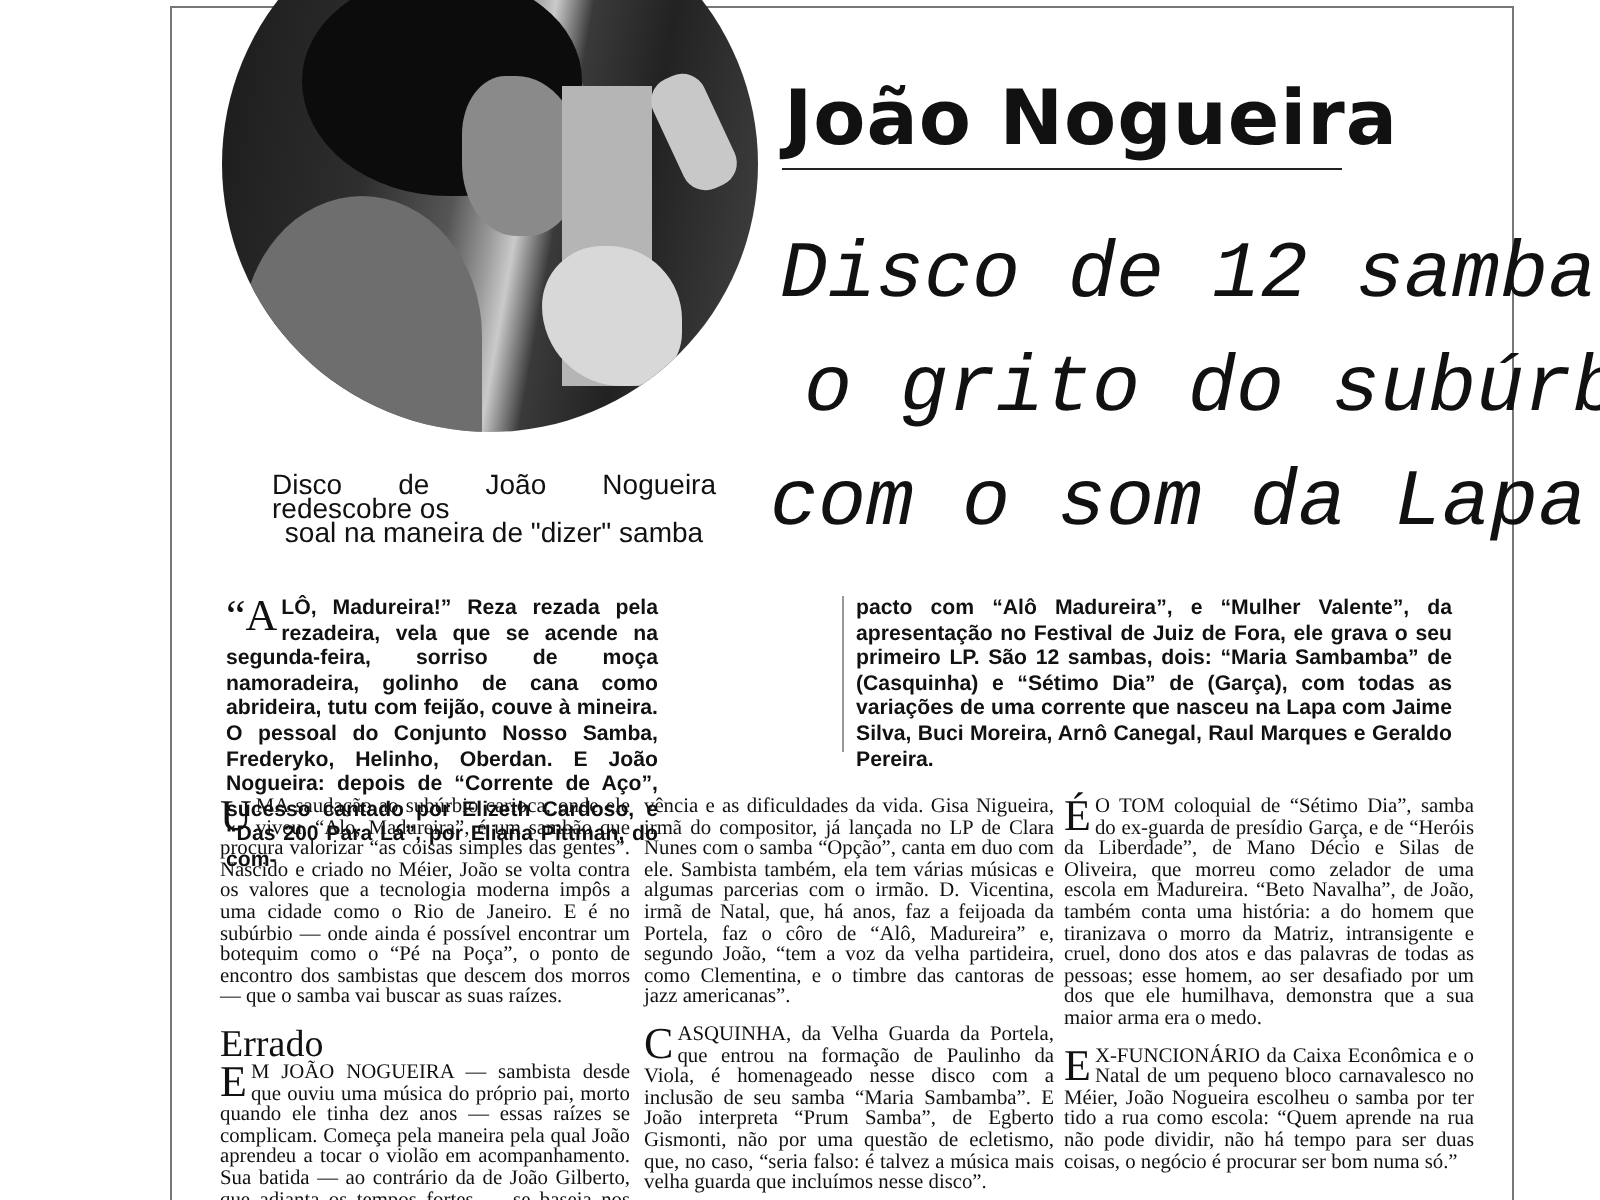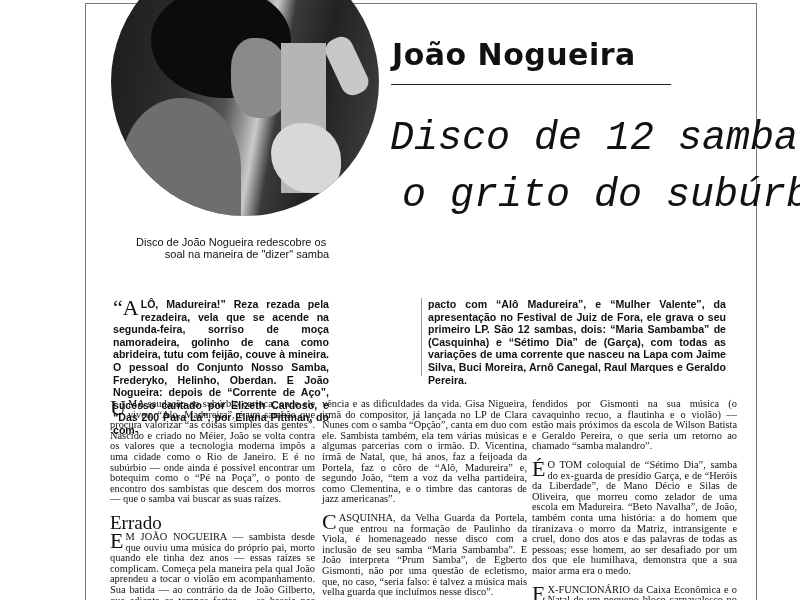--- a/index.html
+++ b/index.html
@@ -7,23 +7,23 @@
   .page-border { position:absolute; left:85px; top:3px; width:672px; height:620px; border:1px solid #777; box-sizing:border-box; }
   .photo { position:absolute; left:111px; top:-52px; width:268px; height:268px; border-radius:50%; overflow:hidden;
     background: radial-gradient(circle at 62% 38%, #cfcfcf 0 6%, transparent 7%),
                 linear-gradient(100deg, #1a1a1a 0%, #2e2e2e 30%, #555 45%, #9a9a9a 52%, #cacaca 56%, #3a3a3a 62%, #222 75%, #444 100%); }
   .photo .hair { position:absolute; left:40px; top:40px; width:140px; height:110px; background:#0c0c0c; border-radius:50% 50% 45% 55%; }
   .photo .face { position:absolute; left:120px; top:90px; width:60px; height:80px; background:#8a8a8a; border-radius:40% 60% 50% 50%; }
   .photo .panel { position:absolute; left:170px; top:95px; width:45px; height:150px; background:#b5b5b5; }
   .photo .shoulder { position:absolute; left:10px; top:150px; width:120px; height:140px; background:#6e6e6e; border-radius:50% 50% 0 0; }
   .photo .hand { position:absolute; left:160px; top:175px; width:70px; height:70px; background:#d8d8d8; border-radius:45% 55% 40% 60%; }
   .photo .mic { position:absolute; left:222px; top:88px; width:28px; height:60px; background:#c8c8c8; border-radius:12px; transform:rotate(-25deg); }
-  .caption { position:absolute; left:136px; top:236px; width:222px; font-size:11px; line-height:12.2px; text-align:justify; }
+  .caption { position:absolute; left:136px; top:236px; width:222px; font-size:14px; line-height:12.2px; text-align:justify; }
   .caption .last { text-align:center; }
-  .kicker { position:absolute; left:392px; top:37px; font-family:"DejaVu Sans", sans-serif; font-weight:bold; font-size:30px; letter-spacing:0.5px; }
+  .kicker { position:absolute; left:392px; top:37px; font-family:"DejaVu Sans", sans-serif; font-weight:bold; font-size:38px; letter-spacing:0.5px; }
   .kicker-rule { position:absolute; left:391px; top:84px; width:280px; border-top:1.5px solid #222; }
   .headline { position:absolute; left:380px; top:110px; width:340px; font-family:"Liberation Serif", serif; font-style:italic; font-size:40px; line-height:57px; }
   .headline div { white-space:nowrap;font-family:Liberation Mono, monospace; }
   .h1 { padding-left:10px; } .h2 { padding-left:22px; } .h3 { padding-left:5px; }
   .lead { position:absolute; top:298px; font-weight:bold; font-size:10.6px; line-height:12.6px; text-align:justify; }
   .lead-left { left:113px; width:216px; }
   .lead-right { left:428px; width:298px; }
   .lead-divider { position:absolute; left:421px; top:298px; height:78px; border-left:1px solid #999; }
   .dropquote { font-family:"Liberation Serif", serif; font-size:22px; font-weight:normal; float:left; line-height:20px; margin-right:2px; }
   .body-col { position:absolute; top:399px; font-family:"Liberation Serif", serif; font-size:10.4px; line-height:10.6px; text-align:justify; width:205px; }
@@ -50,20 +50,21 @@
   <div>Disco de João Nogueira redescobre os</div>
   <div class="last">soal na maneira de "dizer" samba</div>
 </div>
 
 <div class="kicker">João Nogueira</div>
 <div class="kicker-rule"></div>
 
 <div class="headline">
   <div class="h1">Disco de 12 sambas,</div>
   <div class="h2">o grito do subúrbio</div>
+  <div class="h3">com o som da Lapa</div>
 </div>
 
 <div class="lead lead-left">
   <span class="dropquote">“A</span><span>LÔ, Madureira!” Reza rezada pela rezadeira, vela que se acende na segunda-feira, sorriso de moça namoradeira, golinho de cana como abrideira, tutu com feijão, couve à mineira. O pessoal do Conjunto Nosso Samba, Frederyko, Helinho, Oberdan. E João Nogueira: depois de “Corrente de Aço”, sucesso cantado por Elizeth Cardoso, e “Das 200 Para Lá”, por Eliana Pittman, do com-</span>
 </div>
 <div class="lead-divider"></div>
 <div class="lead lead-right">pacto com “Alô Madureira”, e “Mulher Valente”, da apresentação no Festival de Juiz de Fora, ele grava o seu primeiro LP. São 12 sambas, dois: “Maria Sambamba” de (Casquinha) e “Sétimo Dia” de (Garça), com todas as variações de uma corrente que nasceu na Lapa com Jaime Silva, Buci Moreira, Arnô Canegal, Raul Marques e Geraldo Pereira.</div>
 
 <div class="body-col c1">
   <p><span class="drop">U</span><span>MA saudação ao subúrbio carioca, onde ele viveu, “Alo, Madureira”, é um sambão que procura valorizar “as coisas simples das gentes”. Nascido e criado no Méier, João se volta contra os valores que a tecnologia moderna impôs a uma cidade como o Rio de Janeiro. E é no subúrbio — onde ainda é possível encontrar um botequim como o “Pé na Poça”, o ponto de encontro dos sambistas que descem dos morros — que o samba vai buscar as suas raízes.</span></p>
@@ -71,17 +72,16 @@
   <p><span class="drop">E</span><span>M JOÃO NOGUEIRA — sambista desde que ouviu uma música do próprio pai, morto quando ele tinha dez anos — essas raízes se complicam. Começa pela maneira pela qual João aprendeu a tocar o violão em acompanhamento. Sua batida — ao contrário da de João Gilberto, que adianta os tempos fortes — se baseia nos tempos fracos, invertendo a marcação da bossa-nova. Como, ao cantar, João Nogueira entra só depois de ouvir o acorde, ele seria um bossa-novista “errado”. E, na tradi-</span></p>
 </div>
 
 <div class="body-col c2">
   <p>vência e as dificuldades da vida. Gisa Nigueira, irmã do compositor, já lançada no LP de Clara Nunes com o samba “Opção”, canta em duo com ele. Sambista também, ela tem várias músicas e algumas parcerias com o irmão. D. Vicentina, irmã de Natal, que, há anos, faz a feijoada da Portela, faz o côro de “Alô, Madureira” e, segundo João, “tem a voz da velha partideira, como Clementina, e o timbre das cantoras de jazz americanas”.</p>
   <p><span class="drop">C</span><span>ASQUINHA, da Velha Guarda da Portela, que entrou na formação de Paulinho da Viola, é homenageado nesse disco com a inclusão de seu samba “Maria Sambamba”. E João interpreta “Prum Samba”, de Egberto Gismonti, não por uma questão de ecletismo, que, no caso, “seria falso: é talvez a música mais velha guarda que incluímos nesse disco”.</span></p>
 
 </div>
 
 <div class="body-col c3">
-  <p>fendidos por Gismonti na sua música (o cavaquinho recuo, a flautinha e o violão) — estão mais próximos da escola de Wilson Batista e Geraldo Pereira, o que seria um retorno ao chamado “samba malandro”.</p>
   <p><span class="drop">É</span><span>O TOM coloquial de “Sétimo Dia”, samba do ex-guarda de presídio Garça, e de “Heróis da Liberdade”, de Mano Décio e Silas de Oliveira, que morreu como zelador de uma escola em Madureira. “Beto Navalha”, de João, também conta uma história: a do homem que tiranizava o morro da Matriz, intransigente e cruel, dono dos atos e das palavras de todas as pessoas; esse homem, ao ser desafiado por um dos que ele humilhava, demonstra que a sua maior arma era o medo.</span></p>
   <p><span class="drop">E</span><span>X-FUNCIONÁRIO da Caixa Econômica e o Natal de um pequeno bloco carnavalesco no Méier, João Nogueira escolheu o samba por ter tido a rua como escola: “Quem aprende na rua não pode dividir, não há tempo para ser duas coisas, o negócio é procurar ser bom numa só.”</span></p>
 
 </div>
 
 </body></html>

